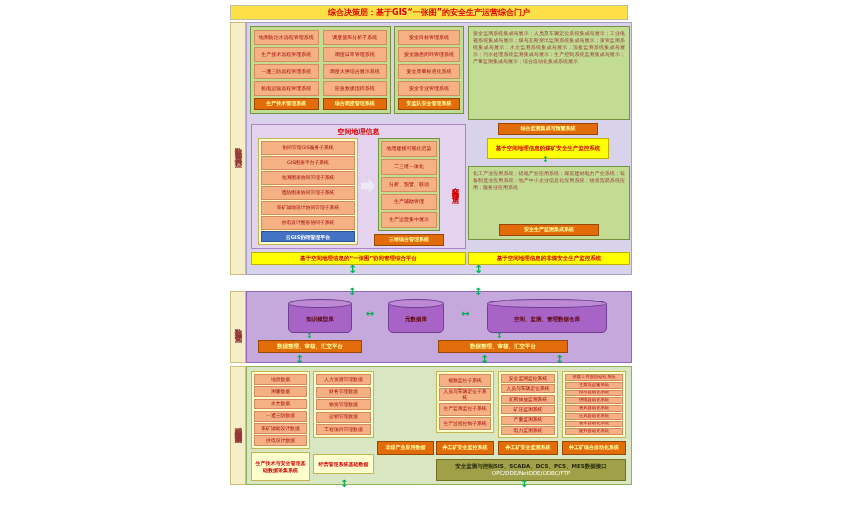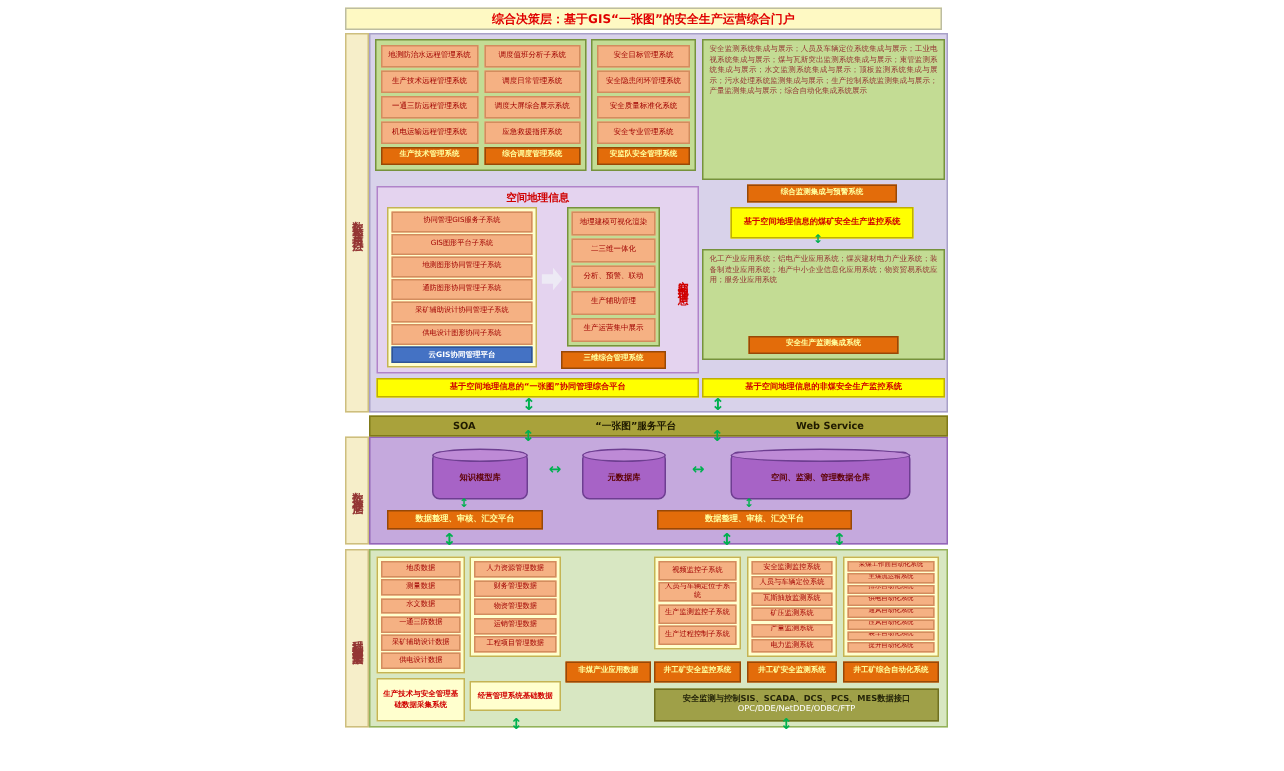--- a/index.html
+++ b/index.html
@@ -1,19 +1,19 @@
 <!DOCTYPE html>
 <html><head>
 <meta charset="utf-8">
 <style>
   * { margin:0; padding:0; box-sizing:border-box; }
   html,body { width:856px; height:514px; }
   body { background:#ffffff; font-family:"DejaVu Sans",sans-serif; position:relative; overflow:hidden; }
   .abs { position:absolute; }
-  .banner { background:#fef9c3; border:1px solid #BDBDA0; color:#E00000; font-weight:bold; font-size:8px; display:flex; align-items:center; justify-content:center; text-align:center; }
+  .banner { background:#fde047; border:1px solid #BDBDA0; color:#E00000; font-weight:bold; font-size:8px; display:flex; align-items:center; justify-content:center; text-align:center; }
   .vstrip { background:#F6EEC9; border:1px solid #CDBE7E; color:#943634; writing-mode:vertical-lr; text-orientation:upright; font-weight:bold; font-size:7.5px; letter-spacing:2px; display:flex; align-items:center; justify-content:center; overflow:hidden; }
   .mainbg { background:#D8D2EA; border:1px solid #A8A0C8; }
   .storagebg { background:#C5A9DD; border:1px solid #9466B8; }
   .bottombg { background:#D8E7C2; border:1px solid #94B25A; }
   .greenpanel { background:#C3DC94; border:1px solid #76923C; }
   .purplepanel { background:#E4D3EF; border:1px solid #B083C9; }
   .lightyellow { background:#FFFFCE; border:1px solid #C4B454; }
   .col { display:flex; flex-direction:column; gap:2px; }
   .item { background:#F5B183; border:1px solid #D38C5E; color:#A00000; font-size:5px; line-height:1.15; display:flex; align-items:center; justify-content:center; text-align:center; padding:1px 2px; overflow:hidden; flex:1; }
   .orange { background:#E36C0A; border:1px solid #984806; color:#FFFF9E; font-weight:bold; font-size:5px; line-height:1.1; display:flex; align-items:center; justify-content:center; text-align:center; overflow:hidden; }
@@ -101,25 +101,20 @@
     <div class="abs sidetitle" style="right:5px;top:22px;height:80px;">空间地理信息</div>
   </div>
   <div class="abs yellow" style="left:251px;top:252px;width:215px;height:13px;">基于空间地理信息的“一张图”协同管理综合平台</div>
 
   <div class="abs greenpanel" style="left:468px;top:166px;width:162px;height:74px;">
     <div class="bodytext" style="padding-bottom:16px;">化工产业应用系统；铝电产业应用系统；煤炭建材电力产业系统；装备制造业应用系统；地产中小企业信息化应用系统；物资贸易系统应用；服务业应用系统</div>
     <div class="abs orange" style="left:30px;bottom:3px;width:100px;height:12px;">安全生产监测集成系统</div>
   </div>
   <div class="abs yellow" style="left:468px;top:252px;width:162px;height:13px;">基于空间地理信息的非煤安全生产监控系统</div>
 
-  <div class="abs soabar" style="left:246px;top:277px;width:386px;height:14px;">
-    <span>SOA</span>
-    <span>“一张图”服务平台</span>
-    <span>Web Service</span>
-  </div>
 
   <div class="abs" style="left:246px;top:291px;width:386px;height:72px;">
     <div class="abs cyl" style="left:42px;top:10px;width:64px;height:32px;">知识模型库</div>
     <div class="abs cyl" style="left:142px;top:10px;width:56px;height:32px;">元数据库</div>
     <div class="abs cyl" style="left:241px;top:10px;width:120px;height:32px;">空间、监测、管理数据仓库</div>
     <span class="abs garrow" style="left:108px;top:18px;width:32px;font-size:10px;">↔</span>
     <span class="abs garrow" style="left:200px;top:18px;width:39px;font-size:10px;">↔</span>
     <span class="abs garrow" style="left:60px;top:41px;font-size:8px;">↕</span>
     <span class="abs garrow" style="left:250px;top:41px;font-size:8px;">↕</span>
     <div class="abs orange" style="left:12px;top:49px;width:104px;height:13px;font-size:5.5px;">数据整理、审核、汇交平台</div>

